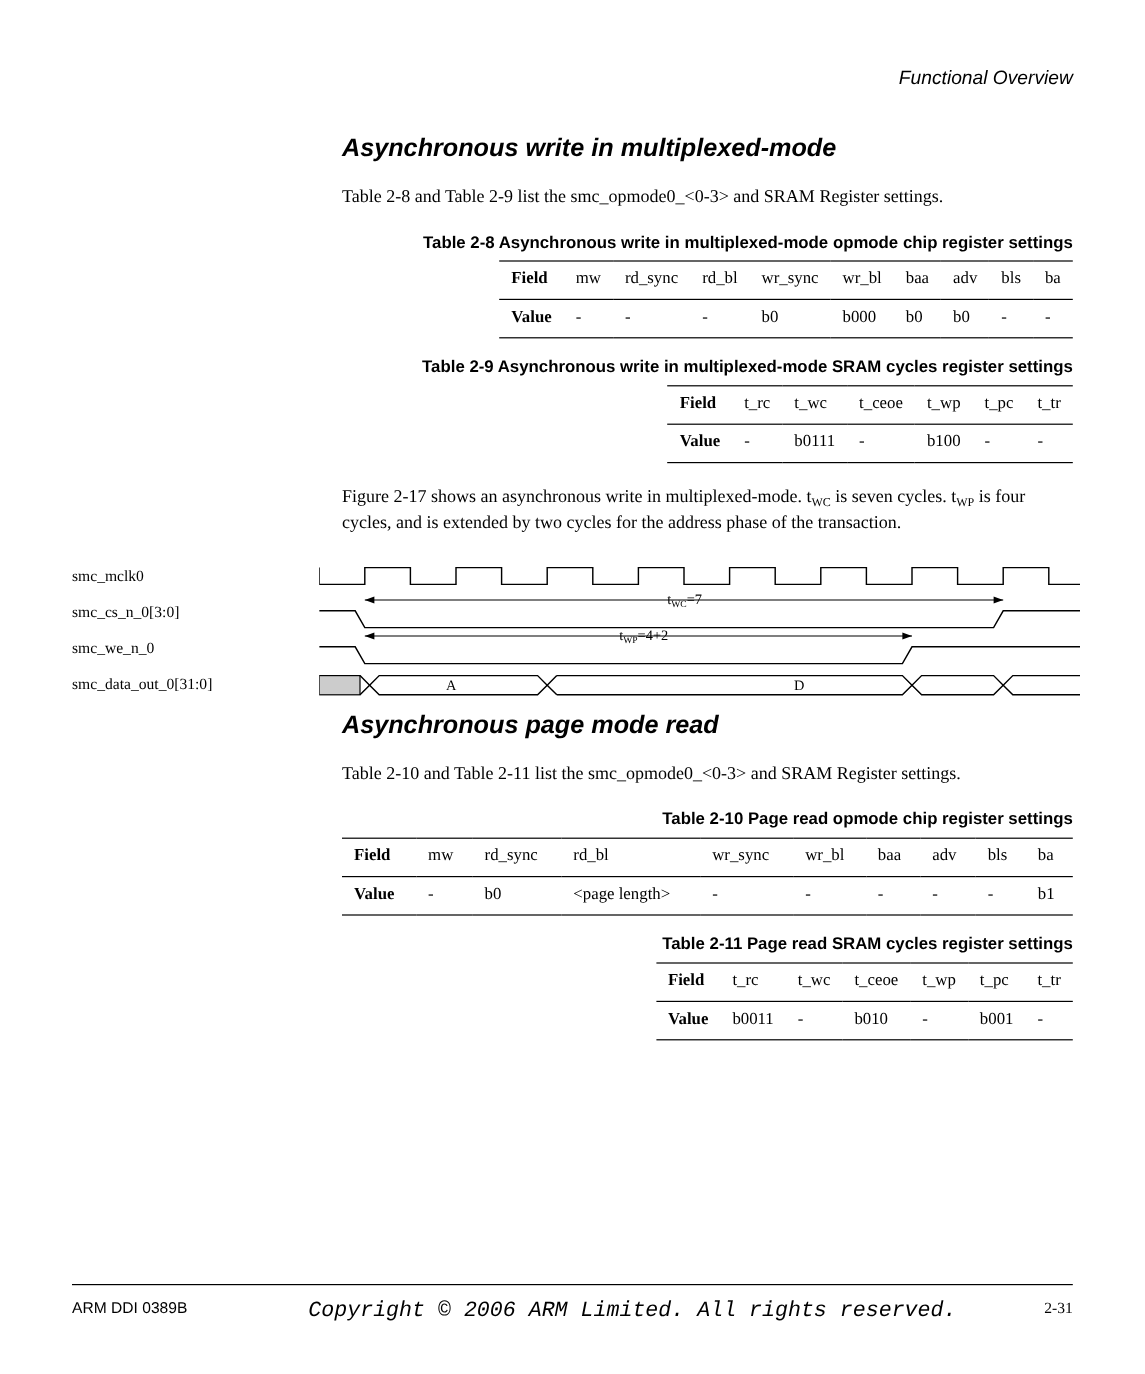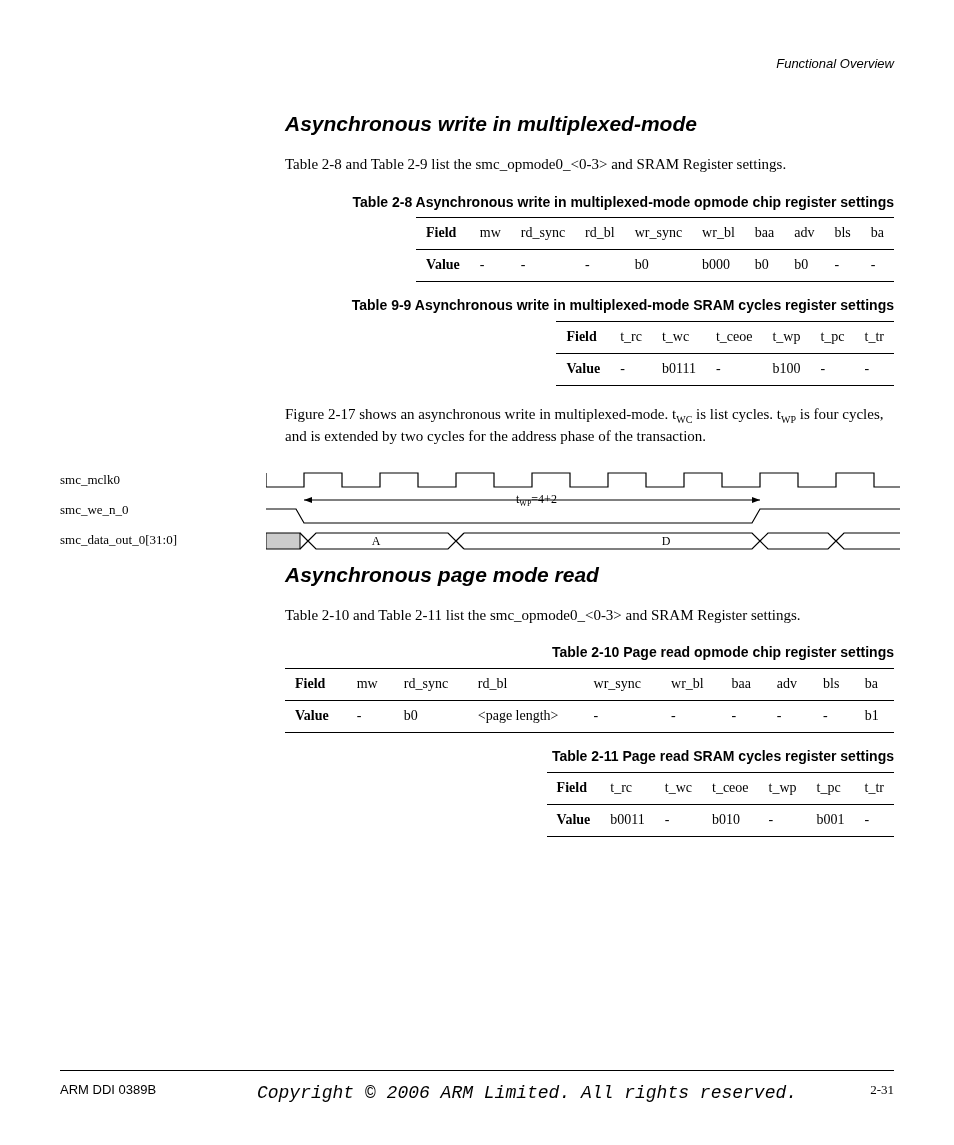--- a/index.html
+++ b/index.html
@@ -1,17 +1,17 @@
 <!DOCTYPE html>
 <html><head>
 <meta charset="utf-8">
 <style>
   html,body{margin:0;padding:0;background:#fff;color:#000;font-family:"Times New Roman",Times,serif;font-size:15px;line-height:1.35}
   .page{width:954px;min-height:1145px;position:relative;padding:55px 60px 40px 60px;box-sizing:border-box}
-  .runhead{position:absolute;top:55px;right:60px;font-style:italic;font-family:Arial,Helvetica,sans-serif;font-size:13px}
+  .runhead{position:absolute;top:55px;right:60px;font-style:italic;font-family:Arial,Helvetica,sans-serif;font-size:16px}
   .content{margin-left:225px;margin-top:55px}
   .subhead{font-family:Arial,Helvetica,sans-serif;font-weight:bold;font-style:italic;font-size:21px;margin:0 0 16px 0}
   .para{margin:0 0 18px 0}
   .tcaption{font-family:Arial,Helvetica,sans-serif;font-weight:bold;font-size:14px;text-align:right;margin:14px 0 6px 0}
   .fcaption{font-family:Arial,Helvetica,sans-serif;font-weight:bold;font-size:14px;text-align:right;margin:10px 0 22px 0}
   table{border-collapse:collapse;margin-left:auto;margin-right:0;table-layout:auto}
   table td,table th{padding:6px 10px;font-size:14px;font-weight:normal;text-align:left;white-space:nowrap}
   table tr.hdr td:first-child{font-weight:bold}
   table tr.val td:first-child{font-weight:bold}
   table tr.hdr{border-top:1.5px solid #000;border-bottom:1px solid #000}
@@ -62,21 +62,21 @@
         <td>b0</td>
         <td>b000</td>
         <td>b0</td>
         <td>b0</td>
         <td>-</td>
         <td>-</td>
       </tr>
     </tbody>
       </table>
 
-    <p class="tcaption">Table 9-9 Asynchronous write in multiplexed-mode SRAM cycles register settings</p>
+    <p class="tcaption">Table 2-9 Asynchronous write in multiplexed-mode SRAM cycles register settings</p>
     <table>
       <tbody>
           <tr class="hdr">
         <td>Field</td>
         <td>t_rc</td>
         <td>t_wc</td>
         <td>t_ceoe</td>
         <td>t_wp</td>
         <td>t_pc</td>
         <td>t_tr</td>
@@ -87,32 +87,44 @@
         <td>b0111</td>
         <td>-</td>
         <td>b100</td>
         <td>-</td>
         <td>-</td>
       </tr>
     </tbody>
       </table>
 
     <p class="para" style="margin-top:18px">
-      <span>Figure 2-17 shows an asynchronous write in multiplexed-mode. t</span><span class="sub">WC</span><span> is list cycles. t</span><span class="sub">WP</span><span> is four cycles, and is extended by two cycles for the address phase of the transaction.</span>
+      <span>Figure 2-17 shows an asynchronous write in multiplexed-mode. t</span><span class="sub">WC</span><span> is seven cycles. t</span><span class="sub">WP</span><span> is four cycles, and is extended by two cycles for the address phase of the transaction.</span>
     </p>
 
     <div class="figwrap">
 
       <div class="sigrow">
         <div class="siglabel">smc_mclk0</div>
         <svg viewBox="0 0 634 30">
           <path d="M0 8 L0 22 L38 22 L38 8 L76 8 L76 22 L114 22 L114 8 L152 8 L152 22 L190 22 L190 8 L228 8 L228 22 L266 22 L266 8 L304 8 L304 22 L342 22 L342 8 L380 8 L380 22 L418 22 L418 8 L456 8 L456 22 L494 22 L494 8 L532 8 L532 22 L570 22 L570 8 L608 8 L608 22 L634 22" fill="none" stroke="#000" stroke-width="1.2"></path>
         </svg>
       </div>
 
+      <div class="sigrow">
+        <div class="siglabel">smc_cs_n_0[3:0]</div>
+        <svg viewBox="0 0 634 30">
+
+          <line x1="38" y1="5" x2="570" y2="5" stroke="#000" stroke-width="1"></line>
+          <polygon points="38,5 46,2 46,8" fill="#000"></polygon>
+          <polygon points="570,5 562,2 562,8" fill="#000"></polygon>
+          <text x="290" y="8" class="timing-annot"><tspan>t</tspan><tspan font-size="8" dy="3">WC</tspan><tspan dy="-3">=7</tspan></text>
+
+          <path d="M0 14 L30 14 L38 28 L562 28 L570 14 L634 14" fill="none" stroke="#000" stroke-width="1.2"></path>
+        </svg>
+      </div>
 
 
       <div class="sigrow">
         <div class="siglabel">smc_we_n_0</div>
         <svg viewBox="0 0 634 30">
           <line x1="38" y1="5" x2="494" y2="5" stroke="#000" stroke-width="1"></line>
           <polygon points="38,5 46,2 46,8" fill="#000"></polygon>
           <polygon points="494,5 486,2 486,8" fill="#000"></polygon>
           <text x="250" y="8" class="timing-annot"><tspan>t</tspan><tspan font-size="8" dy="3">WP</tspan><tspan dy="-3">=4+2</tspan></text>
           <path d="M0 14 L30 14 L38 28 L486 28 L494 14 L634 14" fill="none" stroke="#000" stroke-width="1.2"></path>

